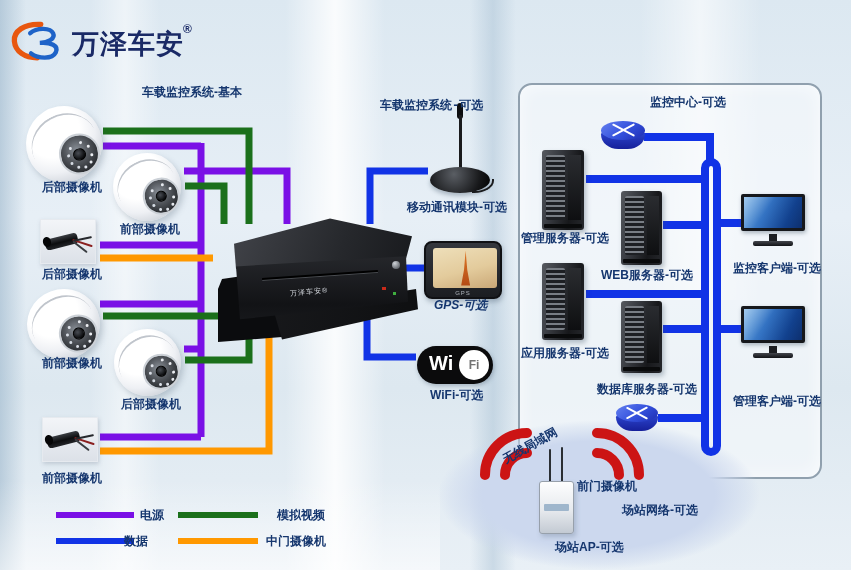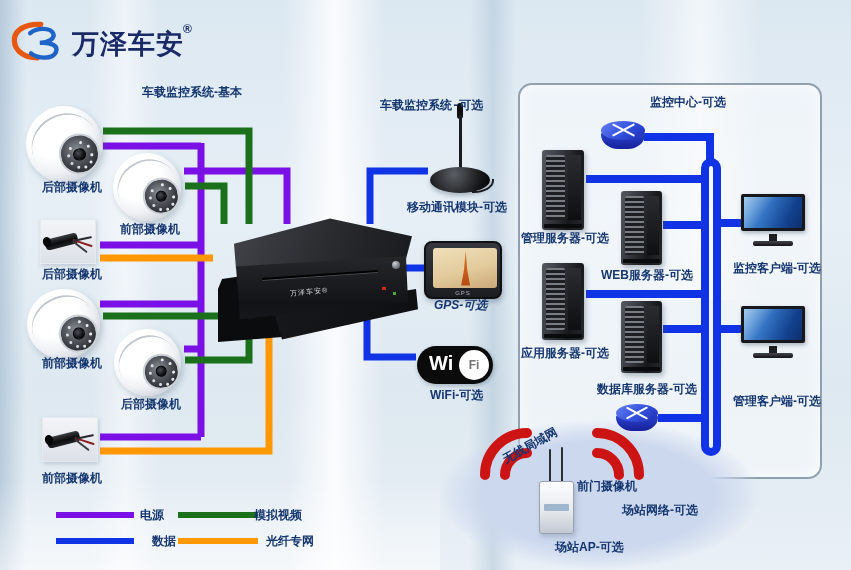--- a/index.html
+++ b/index.html
@@ -378,19 +378,19 @@
   <div class="ap-ant" style="left:549px;top:449px;height:34px;"></div>
   <div class="ap-ant" style="left:561px;top:447px;height:36px;"></div>
   <div class="ap-body">
     <div class="strip"></div>
   </div>
   <div class="lbl" style="left:523px;top:539px;margin-left:32px;">场站AP-可选</div>
 
   <div class="legend-bar" style="left:56px;top:512px;width:78px;background:#7a10e6;"></div>
   <div class="lbl" style="left:140px;top:507px;">电源</div>
   <div class="legend-bar" style="left:178px;top:512px;width:80px;background:#1b701b;"></div>
-  <div class="lbl" style="left:254px;top:507px;">模拟视频</div>
+  <div class="lbl" style="left:277px;top:507px;">模拟视频</div>
   <div class="legend-bar" style="left:56px;top:538px;width:78px;background:#1133e6;"></div>
-  <div class="lbl" style="left:152px;top:533px;text-align:right;">数据</div>
+  <div class="lbl" style="left:124px;top:533px;text-align:right;">数据</div>
   <div class="legend-bar" style="left:178px;top:538px;width:80px;background:#ff9800;"></div>
-  <div class="lbl" style="left:266px;top:533px;">光纤专网</div>
+  <div class="lbl" style="left:266px;top:533px;">中门摄像机</div>
 
 </div>
 
 </body></html>

